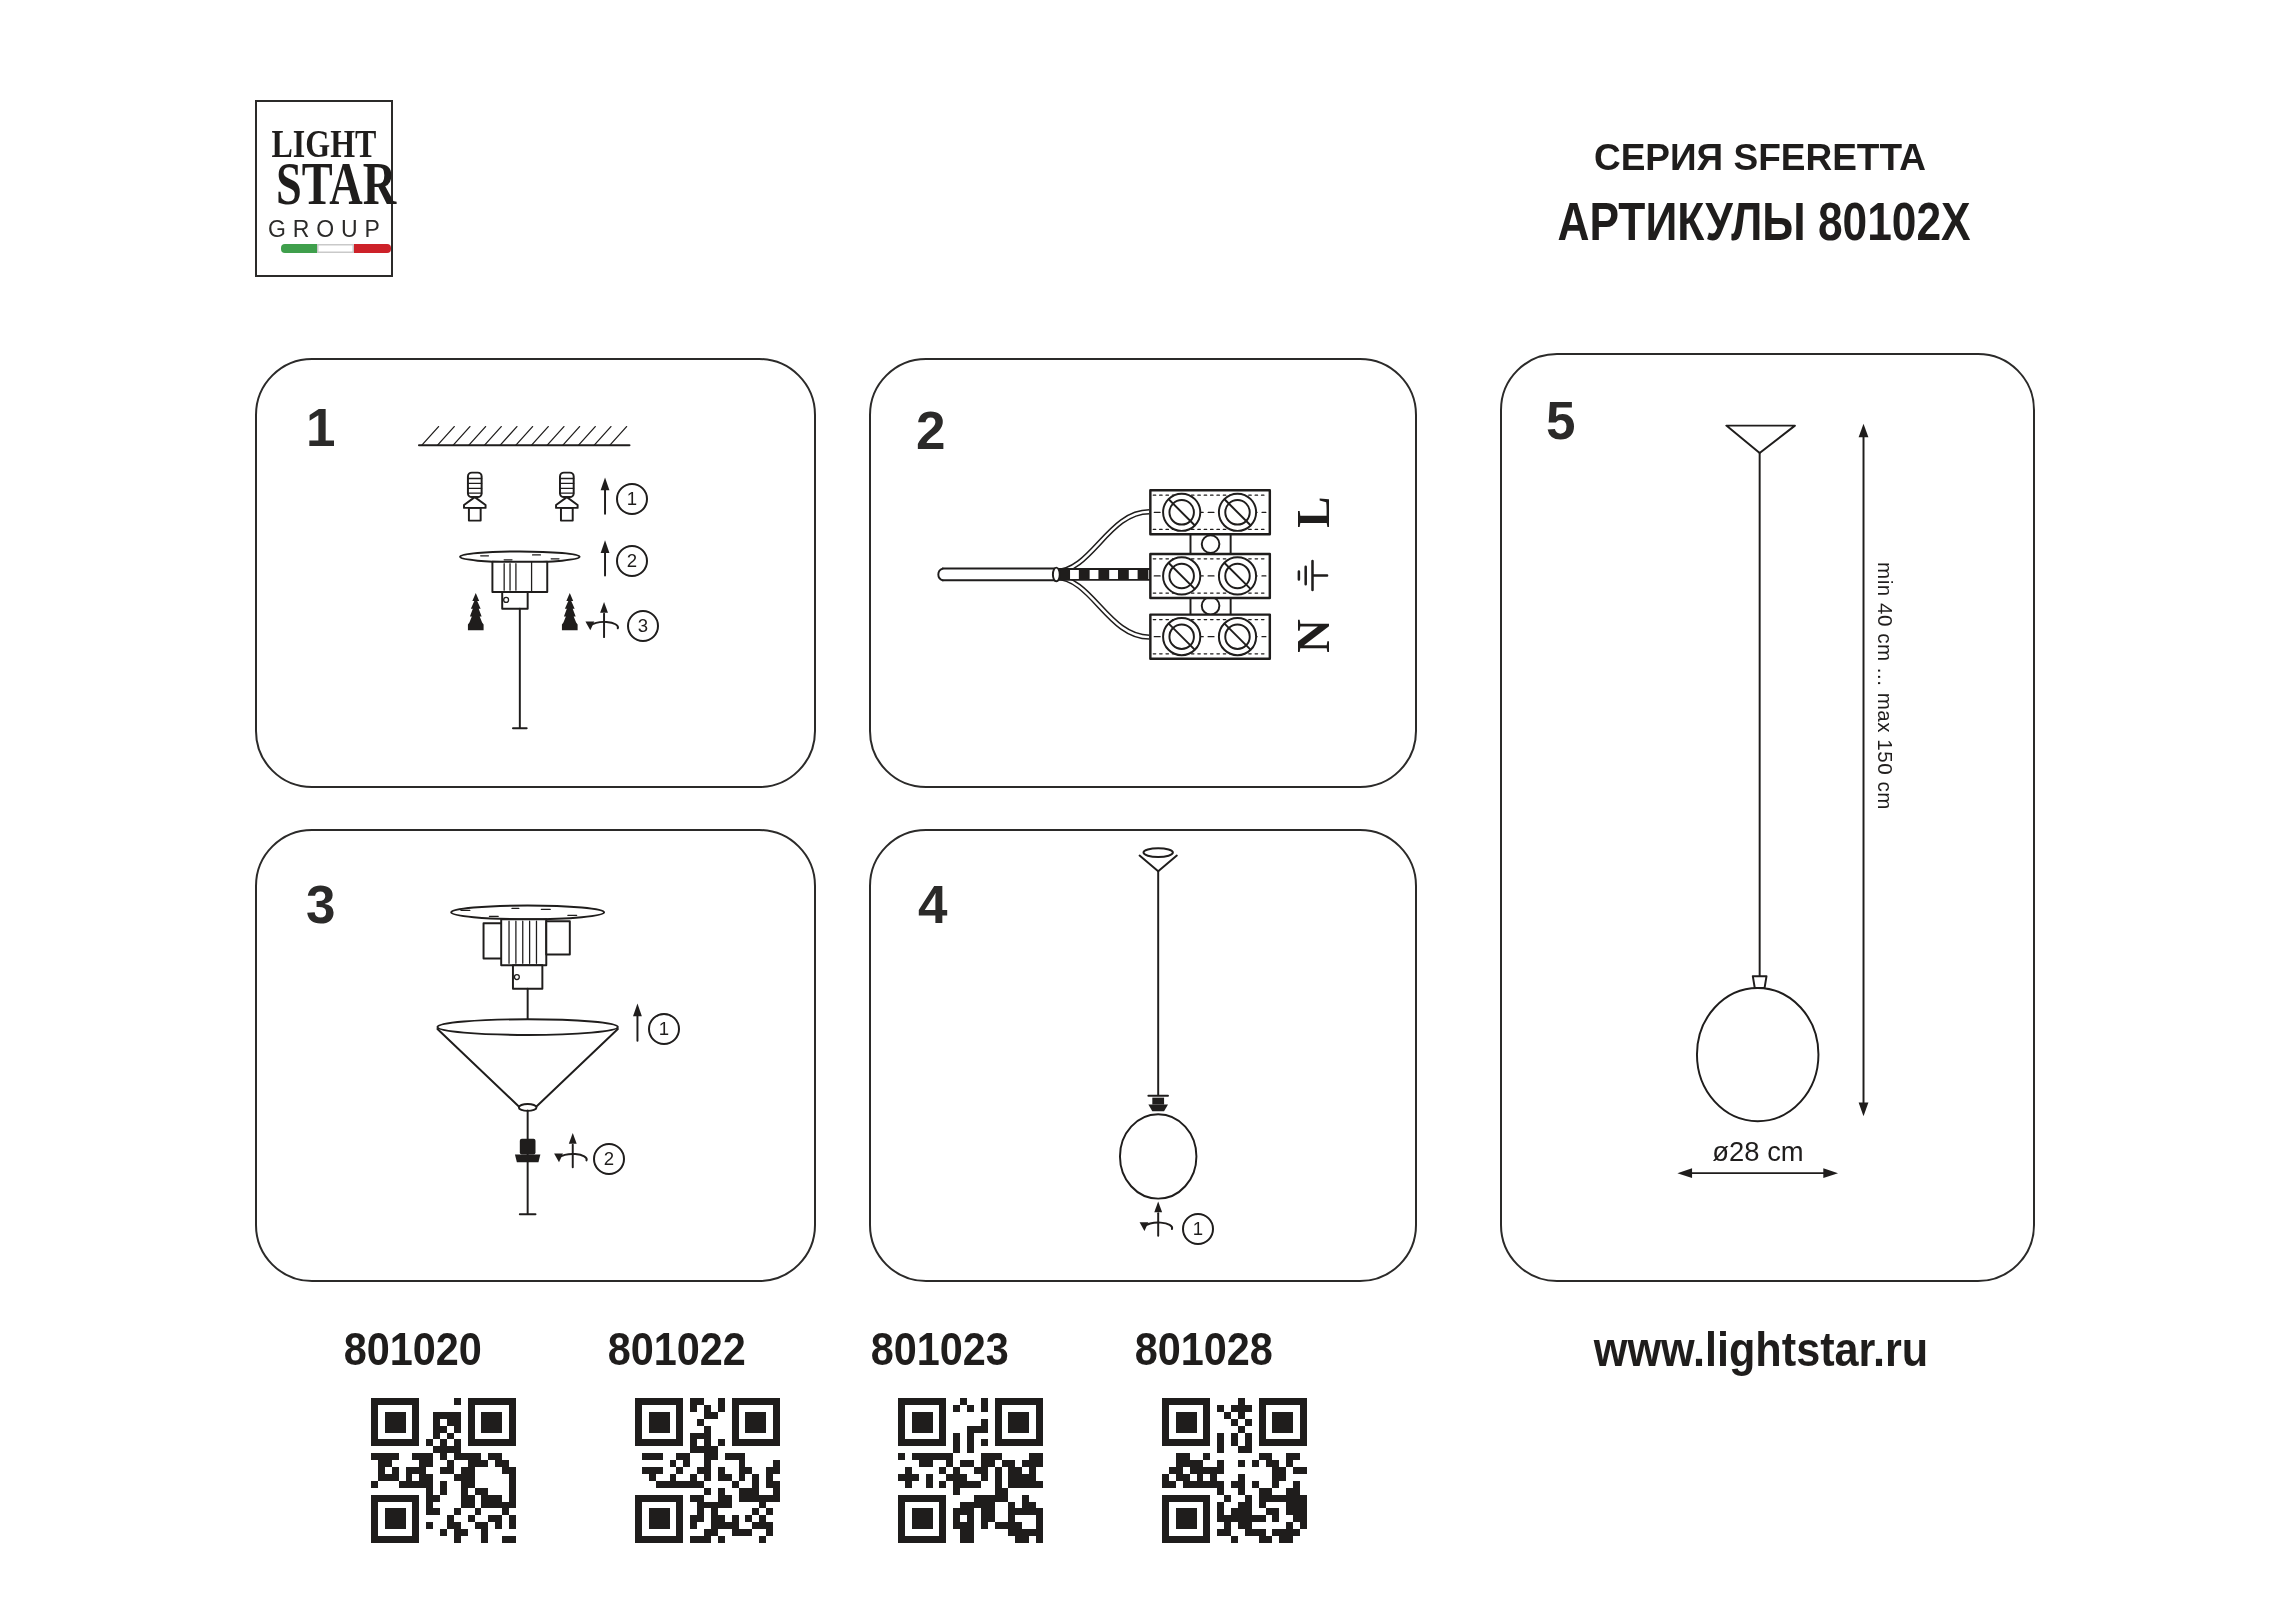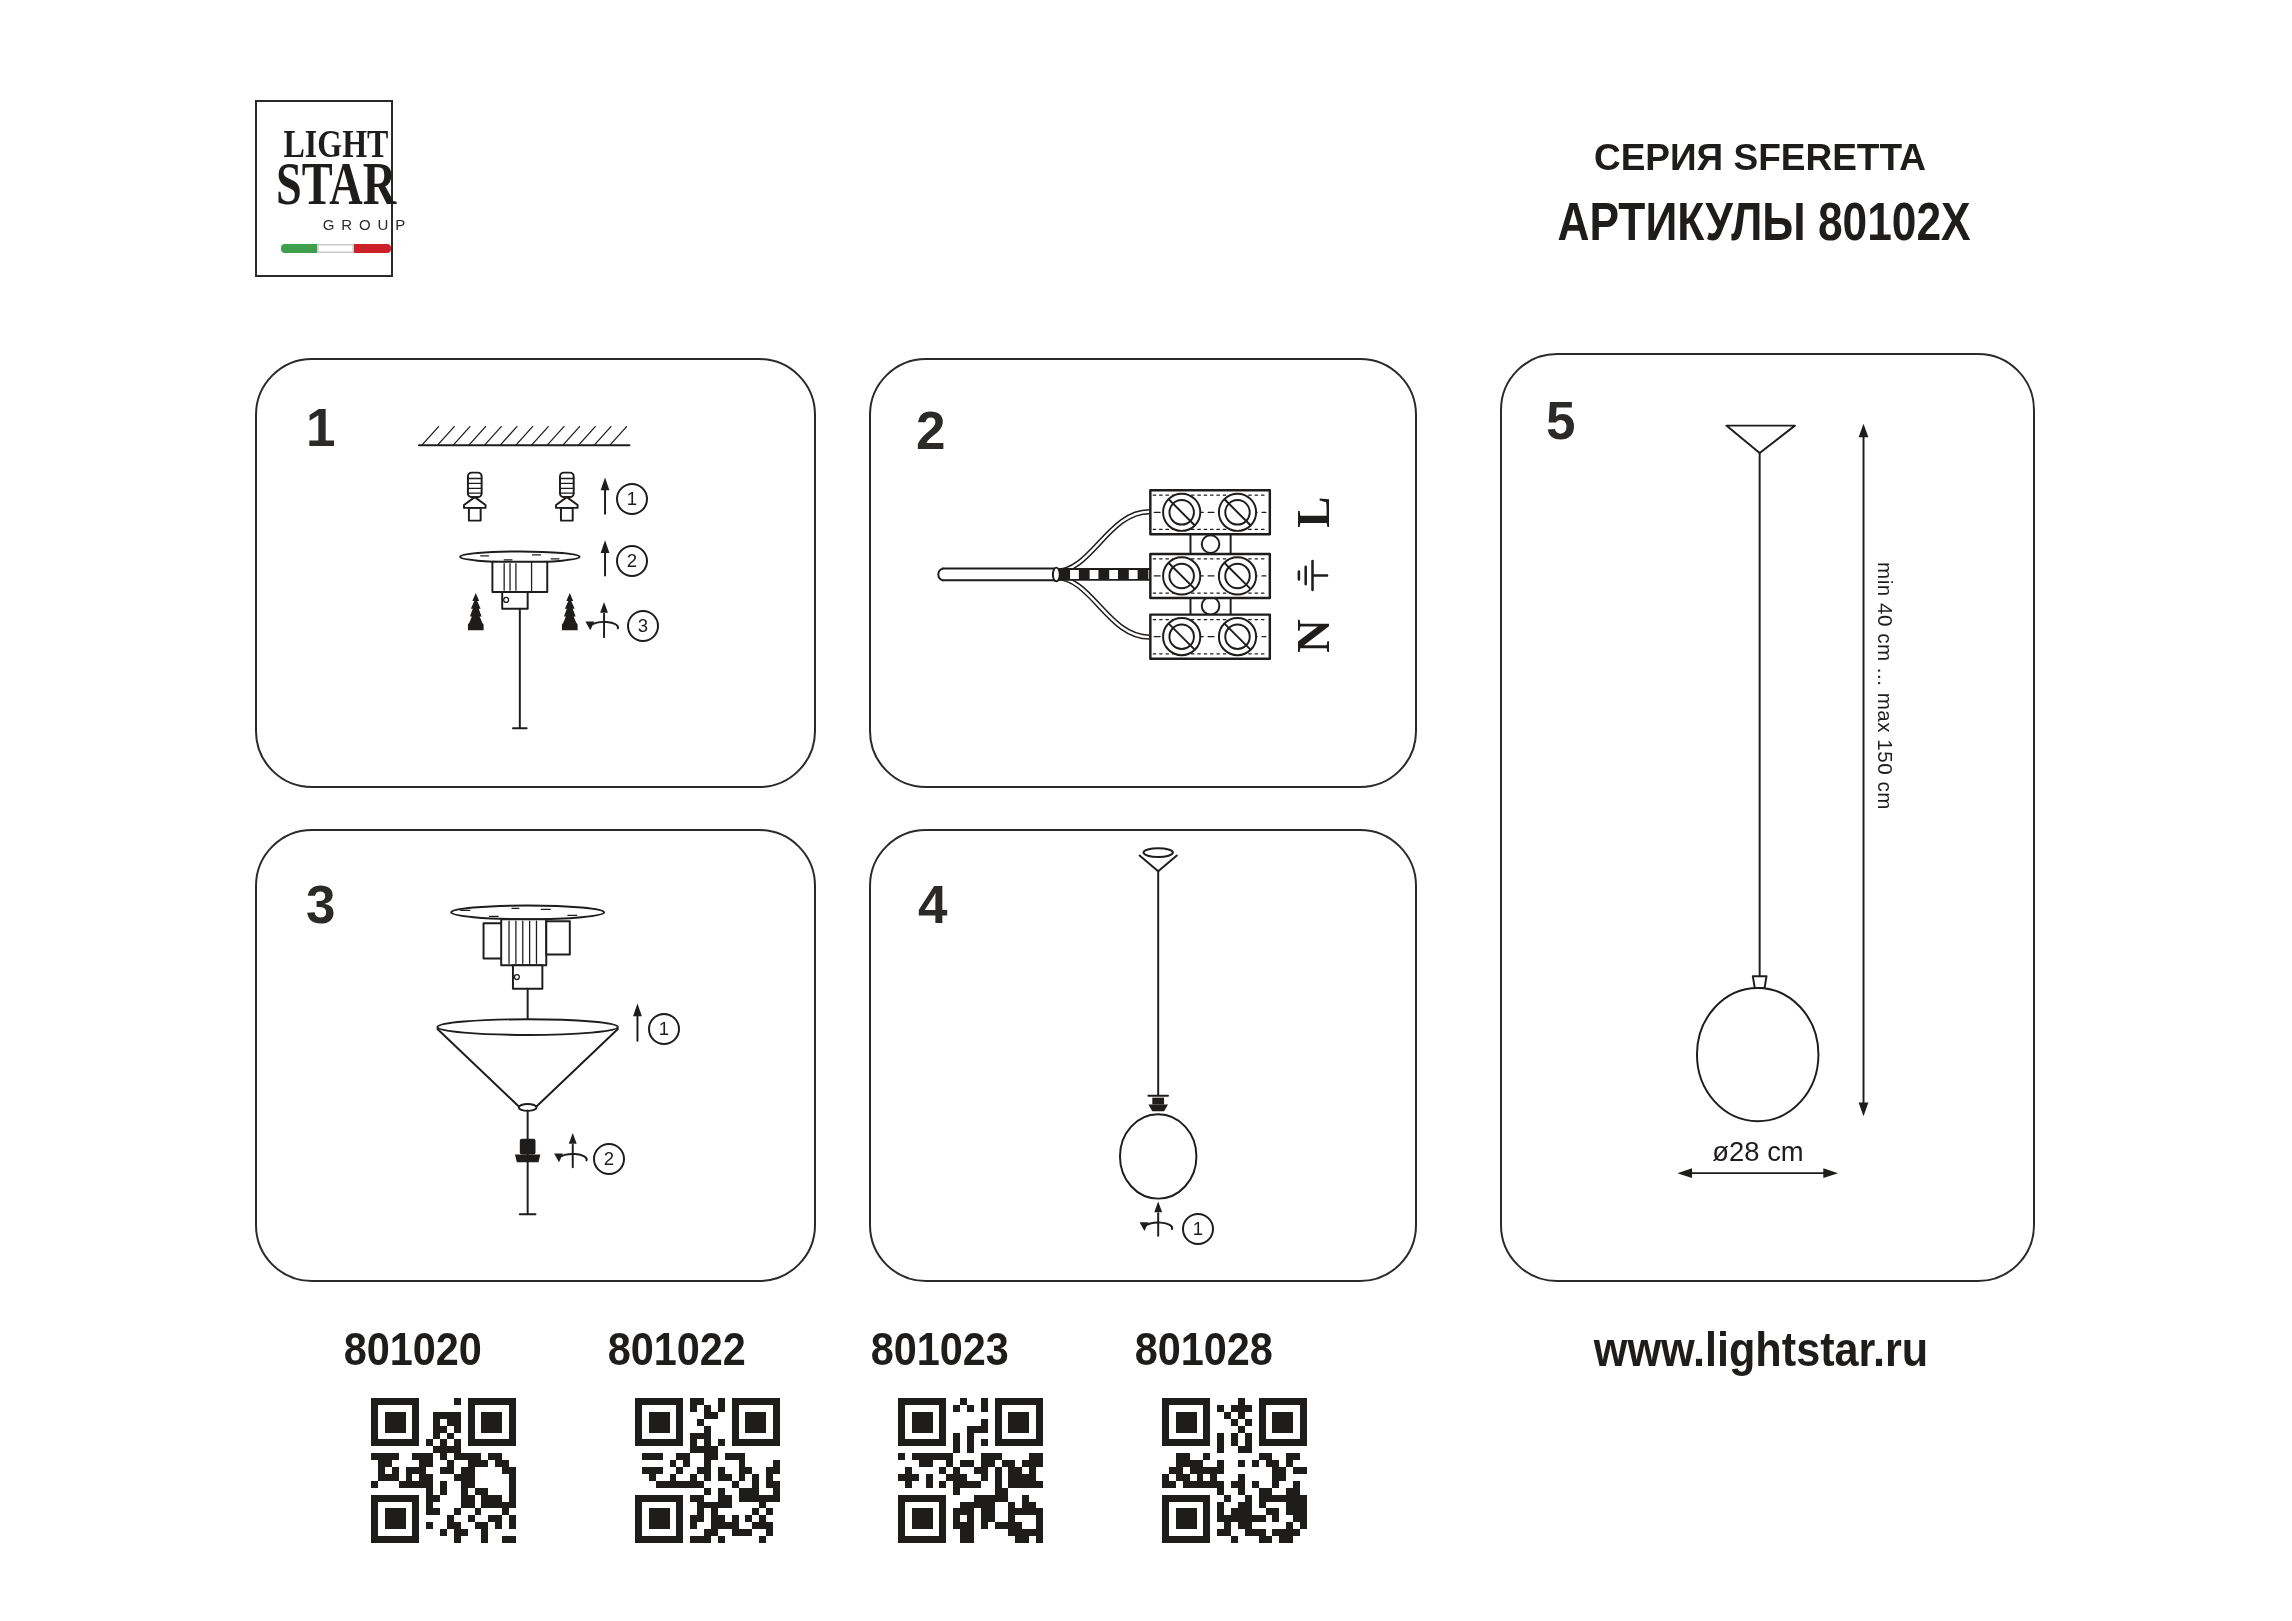--- a/index.html
+++ b/index.html
@@ -6,27 +6,27 @@
     --ink:#1f1d1c; --flag-green:#3f9f4c; --flag-white:#ffffff; --flag-red:#cd2129;
   }
   html,body{margin:0;padding:0;background:#e8e8e8;}
   .page{position:relative;width:2293px;height:1621px;background:#ffffff;overflow:hidden;
         font-family:"Liberation Sans",sans-serif;color:var(--ink);}
   .abs{position:absolute;}
 
   
   .logo{position:absolute;left:255px;top:100px;width:134px;height:173px;border:2.5px solid #2b2a29;background:#fff;}
   .logo-light{position:absolute;left:0;top:21.6px;width:100%;text-align:center;
-              font-family:"Liberation Serif",serif;font-weight:700;font-size:39px;line-height:39px;margin-left:12px;}
+              font-family:"Liberation Serif",serif;font-weight:700;font-size:39px;line-height:39px;}
   .logo-light span{display:inline-block;transform:scaleX(.82);}
   .logo-star{position:absolute;left:0;top:51px;width:100%;text-align:center;
              font-family:"Liberation Serif",serif;font-weight:700;font-size:61px;line-height:61px;}
   .logo-star span{display:inline-block;transform:scaleX(.76);}
   .logo-group{position:absolute;left:0;top:114px;width:100%;text-align:center;
-              font-size:15px;font-weight:400;letter-spacing:6.9px;text-indent:6.9px;color:#2b2a29;margin-left:40px;}
+              font-size:23px;font-weight:400;letter-spacing:6.9px;text-indent:6.9px;color:#2b2a29;}
   .logo-flag{position:absolute;left:23.5px;top:142px;width:110px;height:8.8px;display:flex;}
   .logo-flag i{flex:1;display:block;}
   .logo-flag .fg{background:var(--flag-green);border-radius:3.9px 0 0 3.9px;}
   .logo-flag .fw{background:var(--flag-white);box-shadow:inset 0 0 0 1.5px #c9c9c9;}
   .logo-flag .fr{background:var(--flag-red);border-radius:0 3.9px 3.9px 0;}
 
   .title{position:absolute;left:421px;top:133px;width:839px;text-align:center;
          font-size:48px;line-height:55px;font-weight:700;white-space:nowrap;}
   .title div span{display:inline-block;transform:scaleX(.9);}
 

